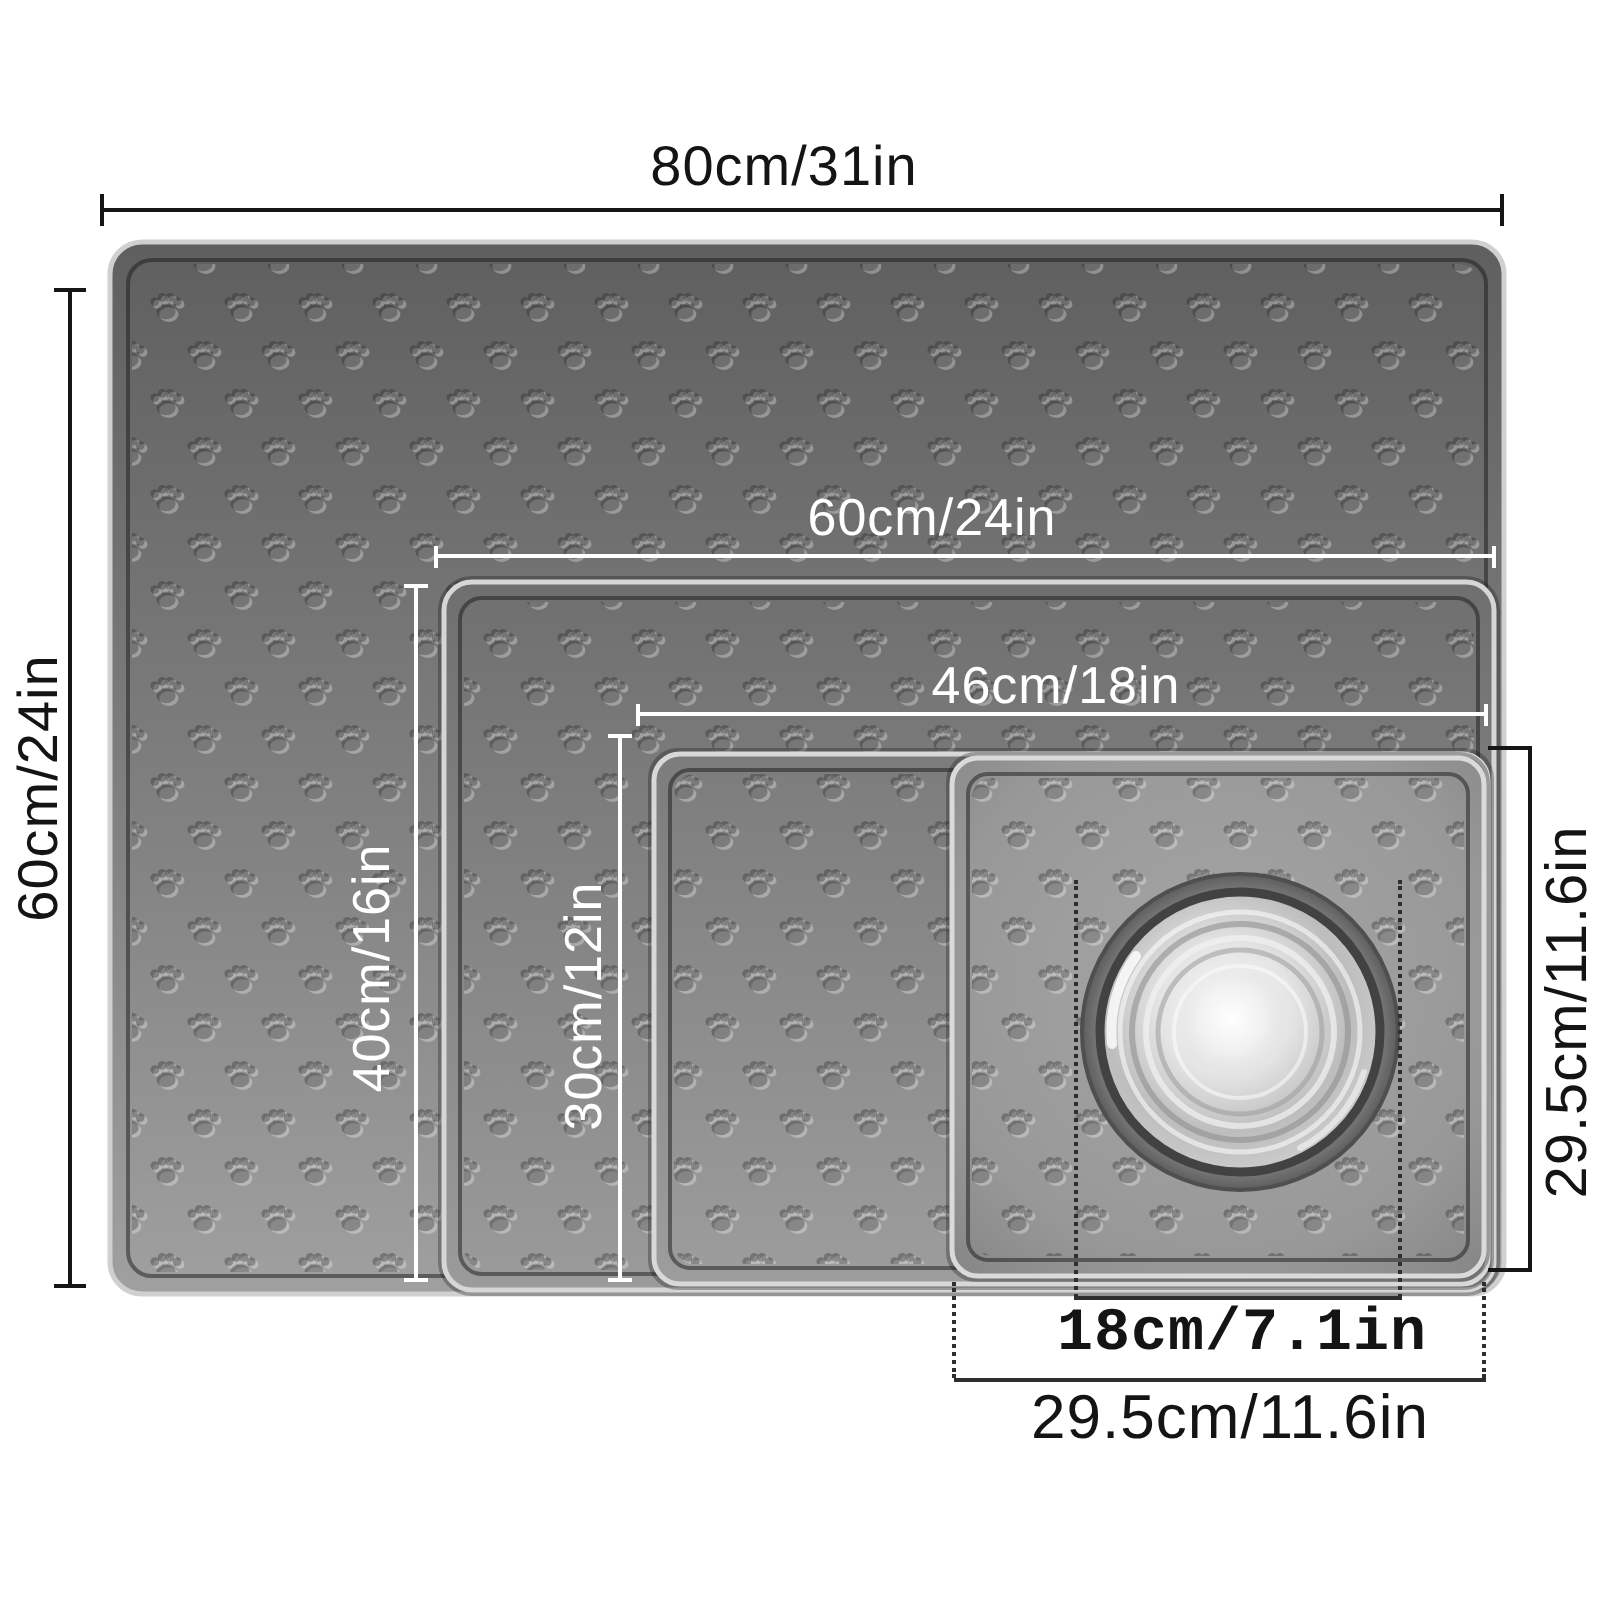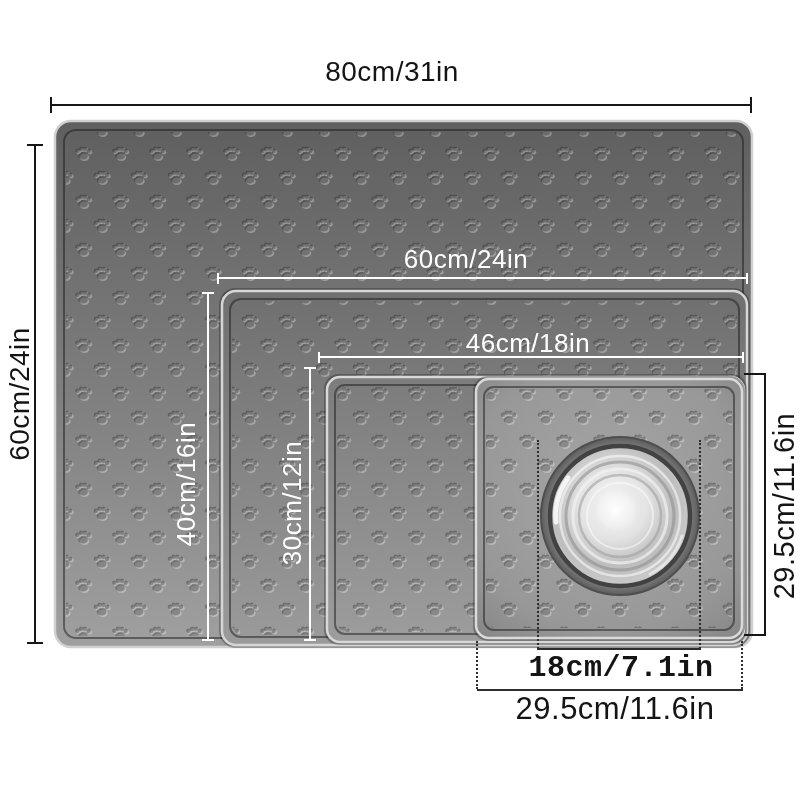--- a/index.html
+++ b/index.html
@@ -140,21 +140,21 @@
       <circle r="54" fill="none" stroke="#8f8f8f" stroke-opacity="0.6" stroke-width="3"></circle>
       <circle r="47" fill="none" stroke="#f2f2f2" stroke-opacity="0.7" stroke-width="3"></circle>
       <circle r="41" fill="none" stroke="#9a9a9a" stroke-opacity="0.55" stroke-width="2.5"></circle>
       <circle r="33" fill="none" stroke="#ffffff" stroke-opacity="0.5" stroke-width="2"></circle>
       <circle r="28" cx="-4" cy="-6" fill="url(#glow)"></circle>
       <path d="M -52 -38 A 64 64 0 0 0 -64 6" fill="none" stroke="#ffffff" stroke-opacity="0.8" stroke-width="5" stroke-linecap="round"></path>
       <path d="M 30 58 A 65 65 0 0 0 62 20" fill="none" stroke="#ffffff" stroke-opacity="0.5" stroke-width="3" stroke-linecap="round"></path>
     </g>
   </svg>
 
-  <div class="lbl" style="left:392px;top:72px;">80cm/31in</div>
+  <div class="lbl" style="left:392px;top:84px;">80cm/31in</div>
   <div class="dlh" style="left:50px;top:104px;width:702px;"></div>
 
   <div class="lbl rot" style="left:20px;top:394px;">60cm/24in</div>
   <div class="dlv" style="left:34px;top:144px;height:500px;"></div>
 
   <div class="lbl white" style="left:466px;top:259px;">60cm/24in</div>
   <div class="dlh white" style="left:217px;top:277px;width:531px;"></div>
 
   <div class="lbl white rot" style="left:186px;top:484px;">40cm/16in</div>
   <div class="dlv white" style="left:207px;top:292px;height:349px;"></div>

